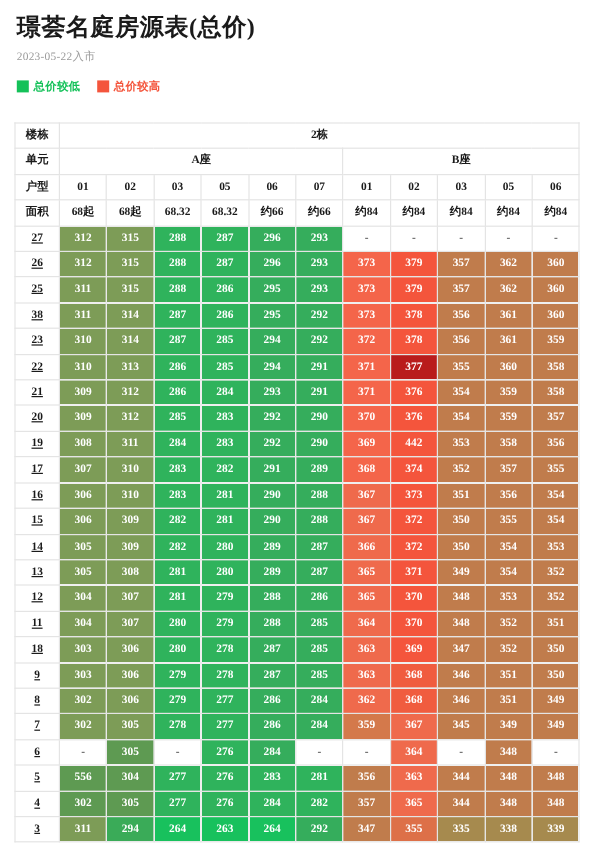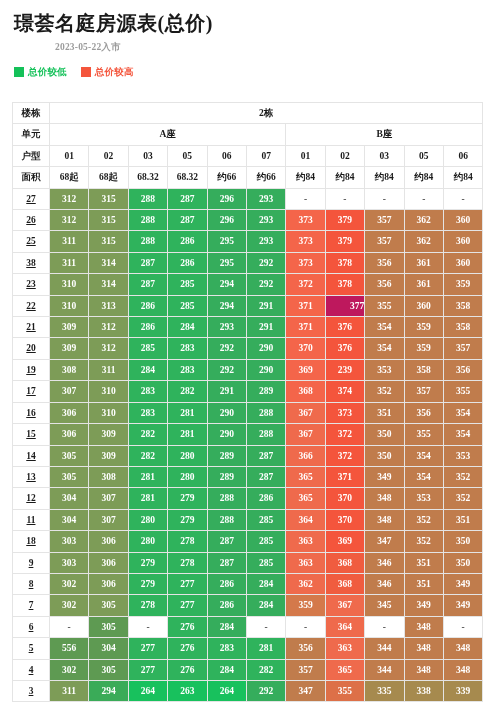--- a/index.html
+++ b/index.html
@@ -22,25 +22,24 @@
   .title {
     font-size: 20px;
     font-weight: bold;
     letter-spacing: 0.5px;
     color: #1a1a1a;
     margin: 2px 0 6px 0;
     line-height: 1.15;
   }
   .subtitle {
     font-size: 9.5px;
-    font-weight: bold;
+    font-weight: normal;
     color: #9b9b9b;
     margin-bottom: 12px;
     letter-spacing: 0.2px;
-    margin-left: 41px;
   }
   .legend {
     display: flex;
     align-items: center;
     gap: 14px;
     margin-bottom: 24px;
     height: 12px;
   }
   .legend-item {
     display: flex;
@@ -250,21 +249,21 @@
         </tr>
         <tr>
           <td class="row-label">22</td>
           <td class="data" style="background: rgb(125, 156, 87);">310</td>
           <td class="data" style="background: rgb(125, 156, 87);">313</td>
           <td class="data" style="background: rgb(47, 179, 92);">286</td>
           <td class="data" style="background: rgb(47, 179, 92);">285</td>
           <td class="data" style="background: rgb(53, 173, 92);">294</td>
           <td class="data" style="background: rgb(53, 173, 92);">291</td>
           <td class="data" style="background: rgb(244, 101, 74);">371</td>
-          <td class="data" style="background: #be185d; text-align: right;">377</td>
+          <td class="data" style="background: #b91c1c;">377</td>
           <td class="data" style="background: rgb(192, 124, 76);">355</td>
           <td class="data" style="background: rgb(192, 124, 76);">360</td>
           <td class="data" style="background: rgb(192, 124, 76);">358</td>
         </tr>
         <tr>
           <td class="row-label">21</td>
           <td class="data" style="background: rgb(125, 156, 87);">309</td>
           <td class="data" style="background: rgb(125, 156, 87);">312</td>
           <td class="data" style="background: rgb(47, 179, 92);">286</td>
           <td class="data" style="background: rgb(47, 179, 92);">284</td>
@@ -292,21 +291,21 @@
         </tr>
         <tr>
           <td class="row-label">19</td>
           <td class="data" style="background: rgb(125, 156, 87);">308</td>
           <td class="data" style="background: rgb(125, 156, 87);">311</td>
           <td class="data" style="background: rgb(47, 179, 92);">284</td>
           <td class="data" style="background: rgb(47, 179, 92);">283</td>
           <td class="data" style="background: rgb(53, 173, 92);">292</td>
           <td class="data" style="background: rgb(53, 173, 92);">290</td>
           <td class="data" style="background: rgb(244, 101, 74);">369</td>
-          <td class="data" style="background: rgb(244, 85, 60);">239</td>
+          <td class="data" style="background: rgb(244, 85, 60);">442</td>
           <td class="data" style="background: rgb(192, 124, 76);">353</td>
           <td class="data" style="background: rgb(192, 124, 76);">358</td>
           <td class="data" style="background: rgb(192, 124, 76);">356</td>
         </tr>
         <tr>
           <td class="row-label">17</td>
           <td class="data" style="background: rgb(125, 156, 87);">307</td>
           <td class="data" style="background: rgb(125, 156, 87);">310</td>
           <td class="data" style="background: rgb(47, 179, 92);">283</td>
           <td class="data" style="background: rgb(47, 179, 92);">282</td>

